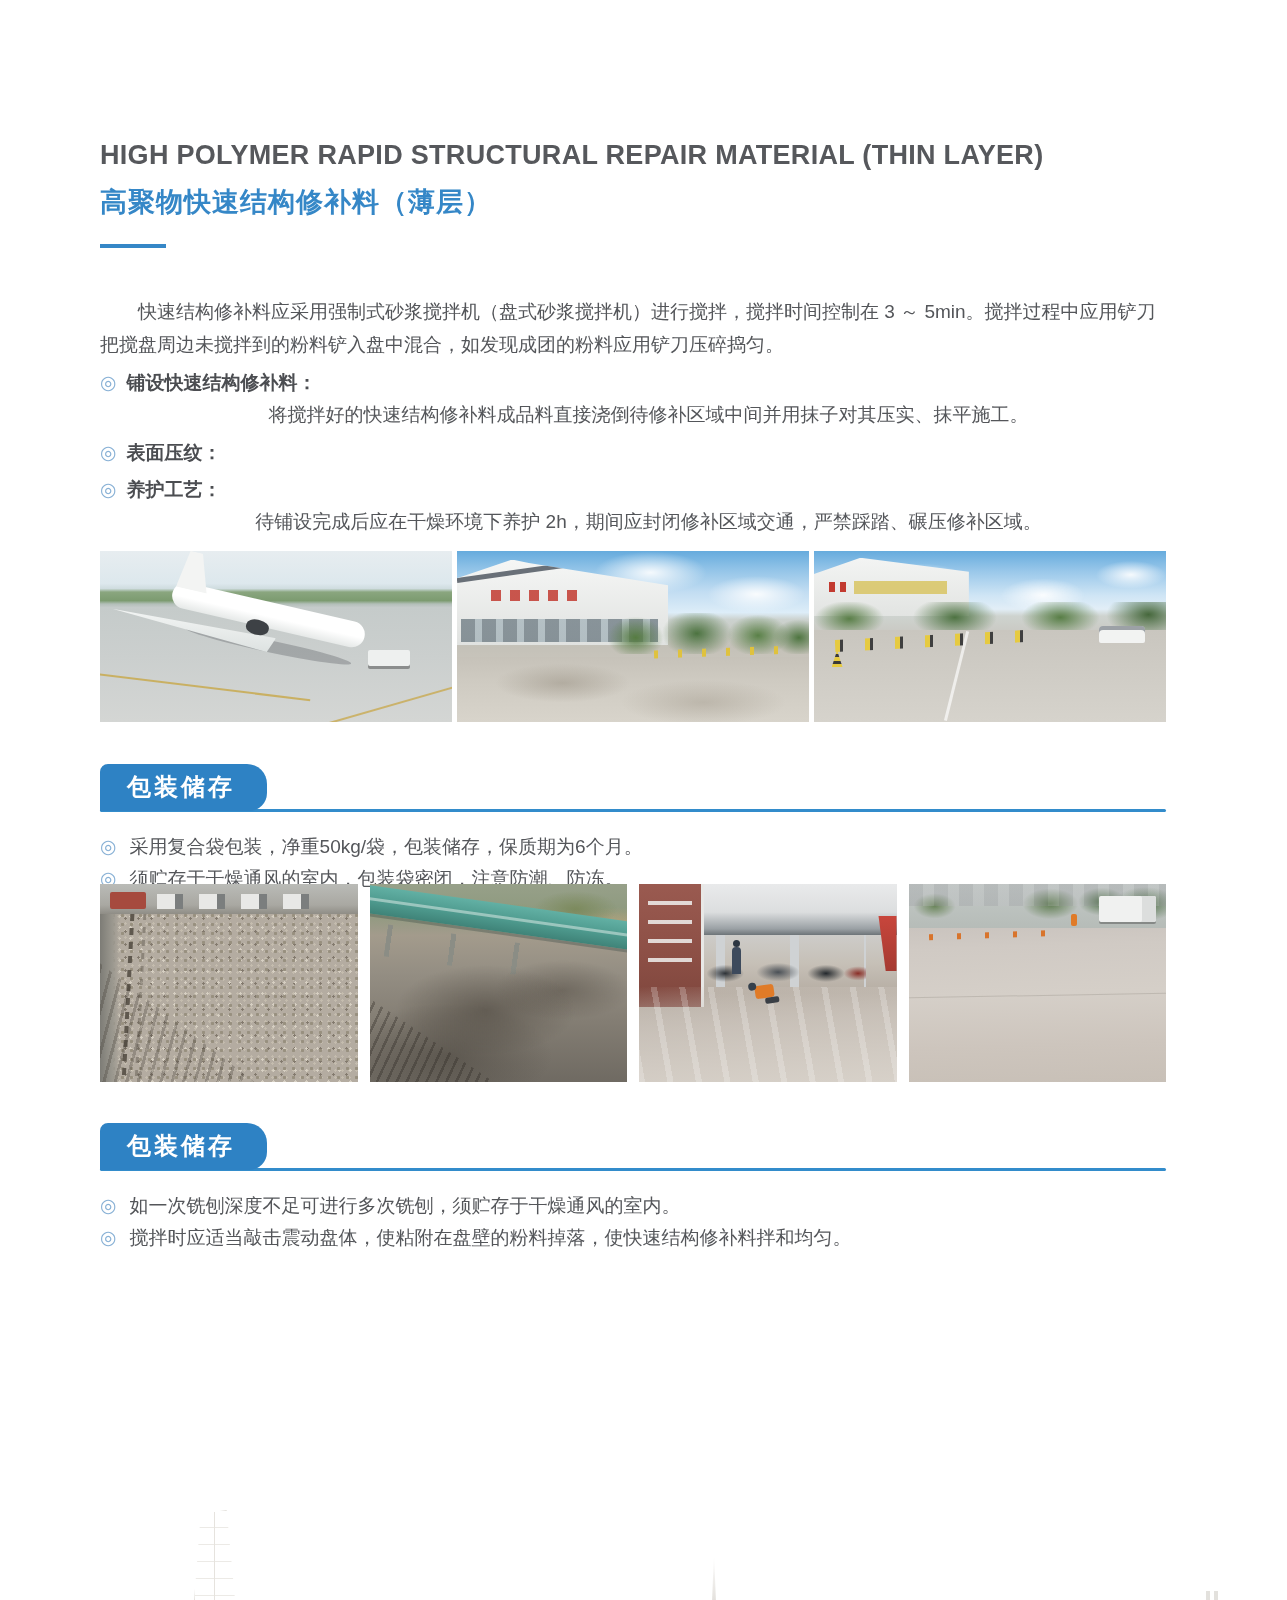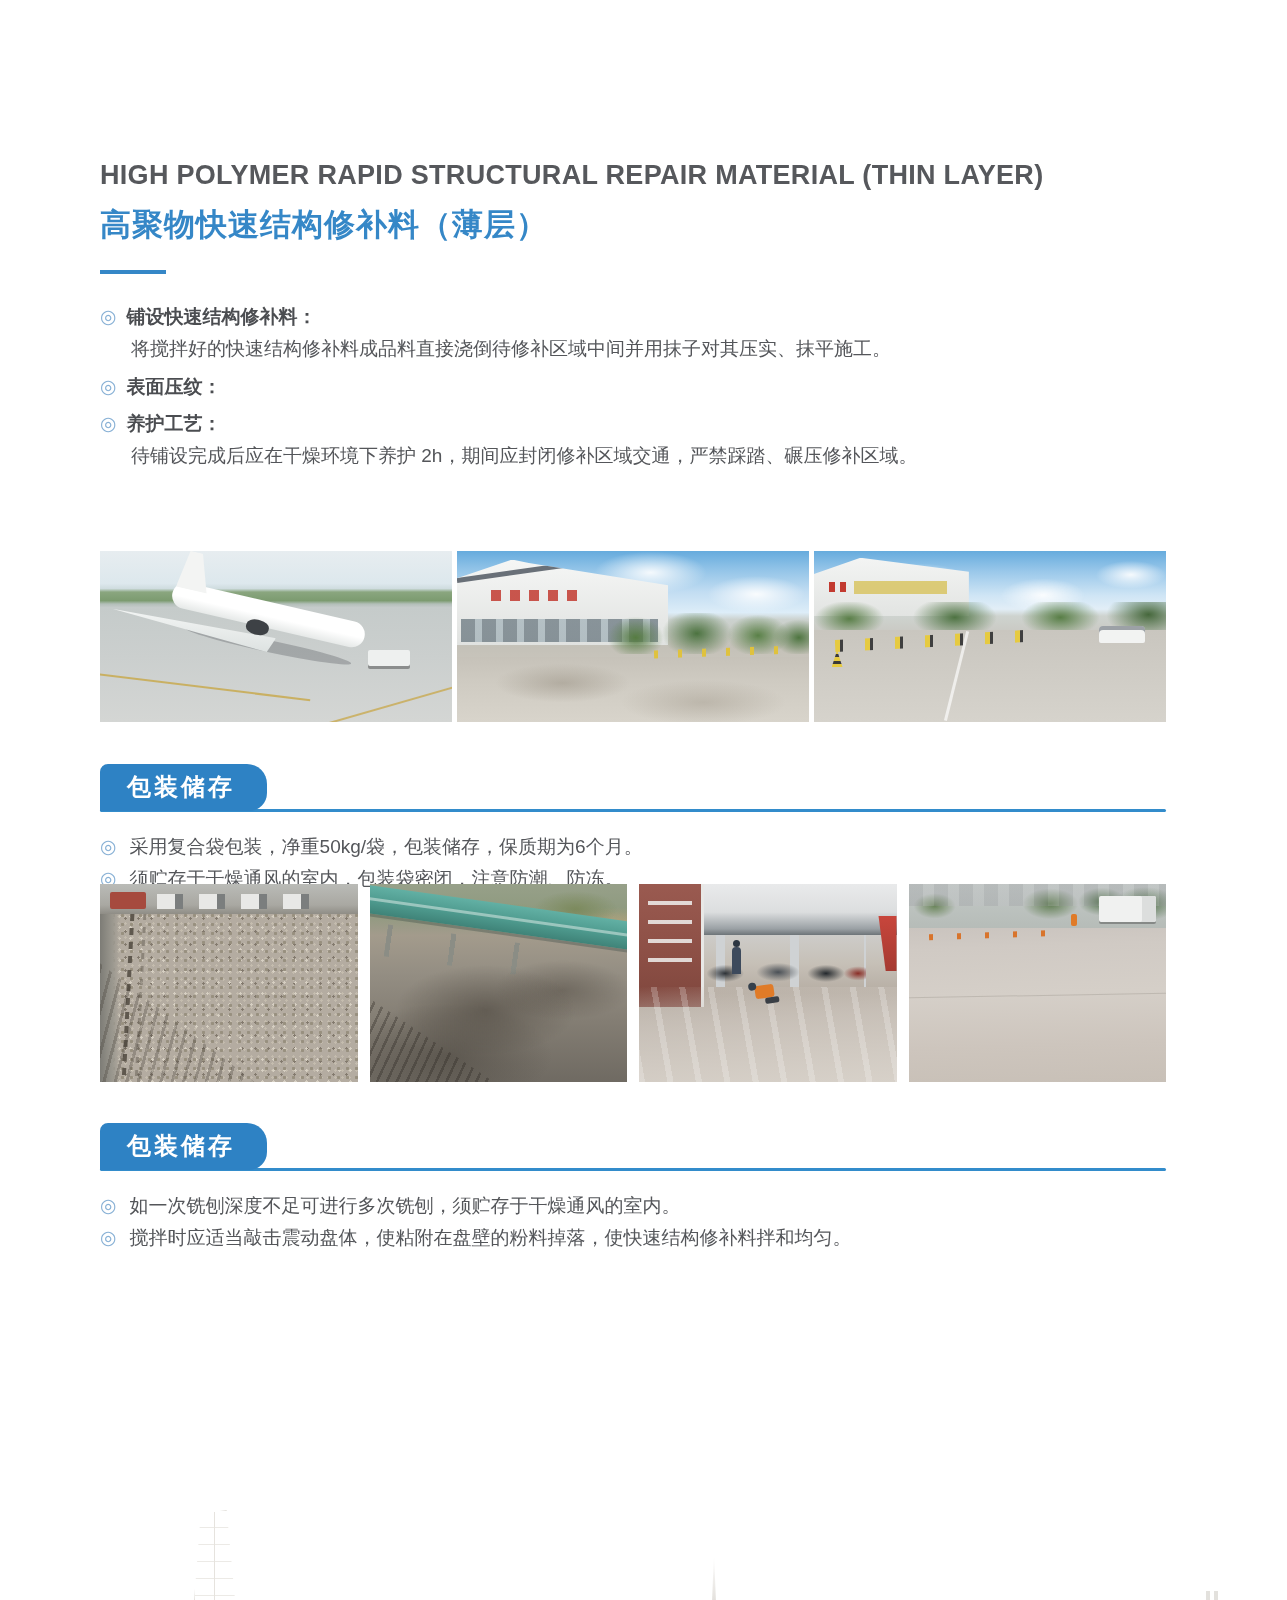--- a/index.html
+++ b/index.html
@@ -1,30 +1,30 @@
 <!DOCTYPE html>
 <html><head>
 <meta charset="utf-8">
 <style>
   html,body { margin:0; padding:0; background:#ffffff; }
   .page { position:relative; width:1287px; height:1600px; background:#ffffff; overflow:hidden;
           font-family:"Liberation Sans","DejaVu Sans",sans-serif; }
 
   
-  .title-block { position:absolute; left:100px; top:140px;margin-top:20px; }
+  .title-block { position:absolute; left:100px; top:140px; }
   .title-en { margin:0; font-size:27px; font-weight:700; color:#56585c; letter-spacing:.3px; }
-  .title-zh { margin:13px 0 0 0; font-size:31px; font-weight:700; color:#3587c7; letter-spacing:1px; }
+  .title-zh { margin:13px 0 0 0; font-size:27px; font-weight:700; color:#3587c7; letter-spacing:1px; }
   .title-rule { width:66px; height:4px; background:#3587c7; margin-top:24px; }
 
   
   .intro { position:absolute; left:100px; top:295px; width:1066px; font-size:19px; line-height:33px; color:#54565a; }
   .intro p { margin:0; text-indent:2em; }
   .step-label { display:flex; align-items:center; gap:10px; font-weight:700; color:#4b4d51; margin-top:7px; line-height:30px; }
   .b-icon { color:#87b0d5; font-weight:400; font-size:19px; flex:none; }
-  .step-detail { margin:1px 0 0 31px; line-height:32px; }
+  .step-detail { margin:1px 0 0 31px; line-height:32px;text-align:center; }
 
   
   .photo-row { position:absolute; left:100px; width:1066px; display:flex; }
   .row1 { top:551px; height:171px; gap:5px; }
   .row2 { top:884px; height:198px; gap:12px; }
   .photo { position:relative; flex:1; overflow:hidden; background:#cfcfcb; }
   .photo div { position:absolute; }
 
   
   .ph1 { background:linear-gradient(180deg,#e7edf0 0%,#dde8ed 19%,#cfdcdf 22%,#8aa67f 24%,#7c9b70 29%,#b3bfb9 31%,#c5cbca 33%,#cbcfce 62%,#d4d6d4 100%); }
@@ -171,20 +171,21 @@
 
 <div class="page">
 
   <div class="title-block">
     <h1 class="title-en">HIGH POLYMER RAPID STRUCTURAL REPAIR MATERIAL (THIN LAYER)</h1>
     <h2 class="title-zh">高聚物快速结构修补料（薄层）</h2>
     <div class="title-rule"></div>
   </div>
 
   <div class="intro">
+    <p>快速结构修补料应采用强制式砂浆搅拌机（盘式砂浆搅拌机）进行搅拌，搅拌时间控制在 3 ～ 5min。搅拌过程中应用铲刀把搅盘周边未搅拌到的粉料铲入盘中混合，如发现成团的粉料应用铲刀压碎捣匀。</p>
 
     <div>
       <div class="step-label">
         <span class="b-icon">◎</span>
         <span>铺设快速结构修补料：</span>
       </div>
       <div class="step-detail">将搅拌好的快速结构修补料成品料直接浇倒待修补区域中间并用抹子对其压实、抹平施工。</div>
     </div>
 
     <div>

